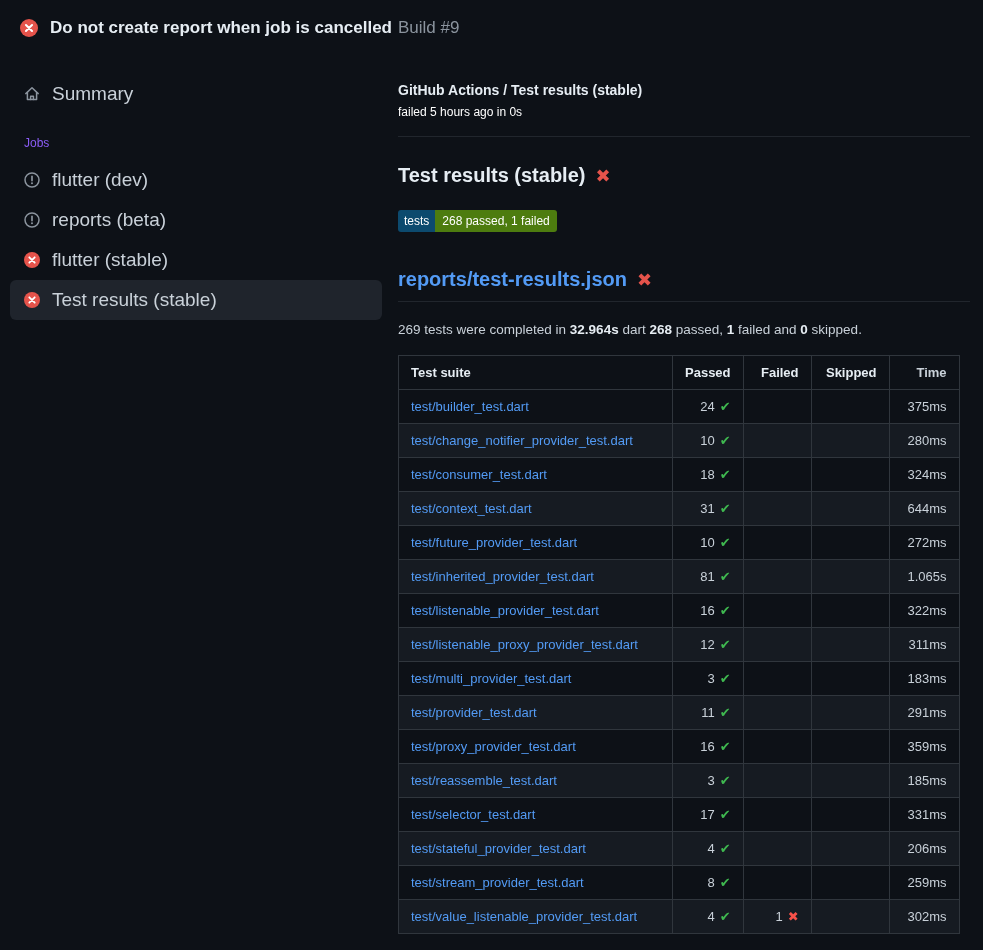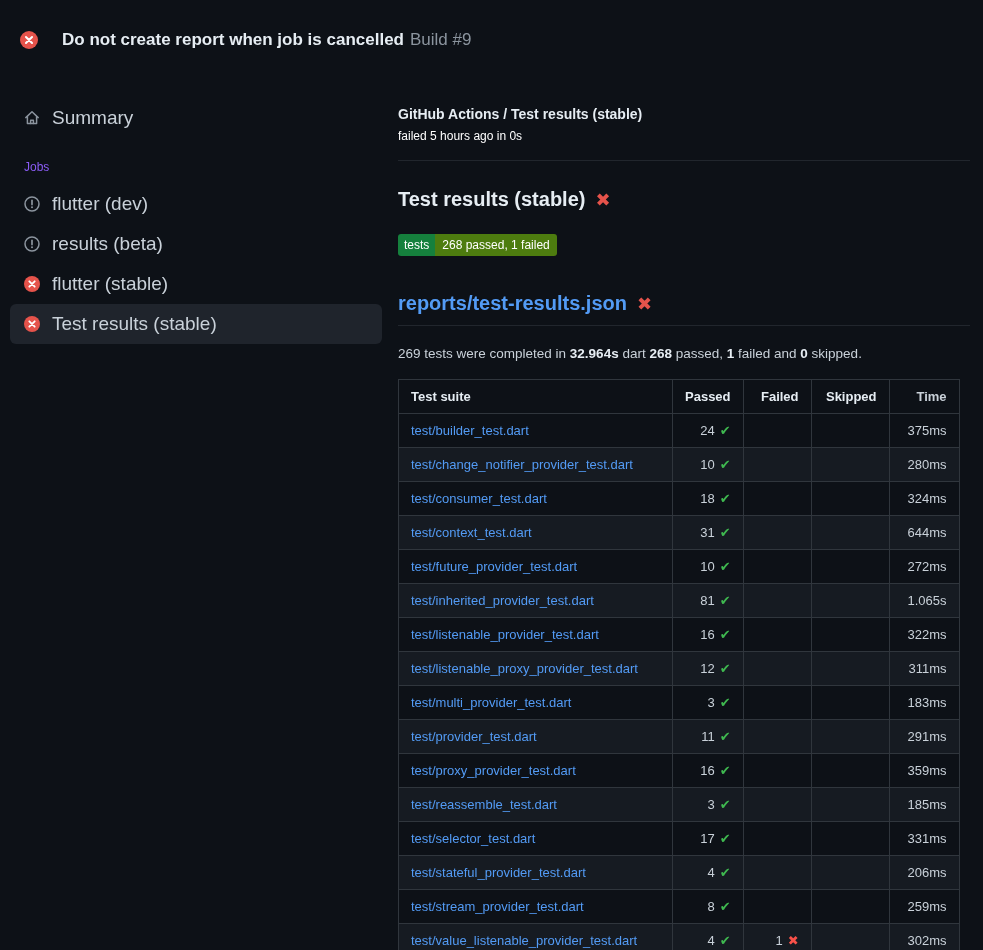--- a/index.html
+++ b/index.html
@@ -12,21 +12,21 @@
     font-size: 14px;
     overflow: hidden;
   }
   .page { width: 983px; height: 950px; }
 
   
   .run-header {
     display: flex; align-items: center; gap: 12px;
     padding: 18px 16px 12px 20px;
   }
-  .run-header h1 { margin: 12px; font-size: 17px; font-weight: 700; color: #e6edf3; }
+  .run-header h1 { margin: 0; font-size: 17px; font-weight: 700; color: #e6edf3; }
   .run-header .build { color: #8b949e; font-weight: 400; margin-left: 6px; }
 
   
   .layout { display: flex; align-items: flex-start; }
   .sidebar { flex: 0 0 398px; width: 398px; padding: 24px 16px 0 10px; }
   .main { flex: 1 1 auto; min-width: 0; padding: 32px 13px 0 0; }
 
   
   .side-item {
     display: flex; align-items: center; gap: 12px;
@@ -46,21 +46,21 @@
   .section-title {
     margin: 27px 0 0 0; font-size: 20px; font-weight: 700; color: #e6edf3;
     display: flex; align-items: center; gap: 10px;
   }
   .red-x { color: #e5534b; font-weight: 700; font-size: 18px; line-height: 1; }
 
   .badge {
     display: inline-flex; margin-top: 23px; font-size: 12px; line-height: 1;
     border-radius: 3px; overflow: hidden; color: #ffffff;
   }
-  .badge .badge-label { background: #15803d; padding: 5px 6px; }
+  .badge .badge-label { background: #0c4a6e; padding: 5px 6px; }
   .badge .badge-value { background: #4d7c0f; padding: 5px 7px; }
 
   .report-title {
     margin: 36px 0 0 0; padding-bottom: 10px;
     border-bottom: 1px solid #21262d;
     font-size: 20px; font-weight: 700;
     display: flex; align-items: center; gap: 10px; text-align: center;
   }
   .report-title a { color: #539bf5; text-decoration: none; }
 
@@ -132,21 +132,21 @@
       </a>
 
       <a class="side-item">
         <span class="icon">
           <svg width="16" height="16" viewBox="0 0 16 16">
             <circle cx="8" cy="8" r="7" fill="none" stroke="#8b949e" stroke-width="1.5"></circle>
             <path d="M8 4.4v4.2" stroke="#8b949e" stroke-width="1.7" stroke-linecap="round"></path>
             <circle cx="8" cy="11.2" r="1" fill="#8b949e"></circle>
           </svg>
         </span>
-        <span class="lbl">results (beta)</span>
+        <span class="lbl">reports (beta)</span>
       </a>
 
       <a class="side-item">
         <span class="icon">
           <svg width="16" height="16" viewBox="0 0 16 16">
             <circle cx="8" cy="8" r="8" fill="#e5534b"></circle>
             <path d="M5.3 5.3l5.4 5.4M10.7 5.3l-5.4 5.4" stroke="#ffffff" stroke-width="1.8" stroke-linecap="round"></path>
           </svg>
         </span>
         <span class="lbl">flutter (stable)</span>

